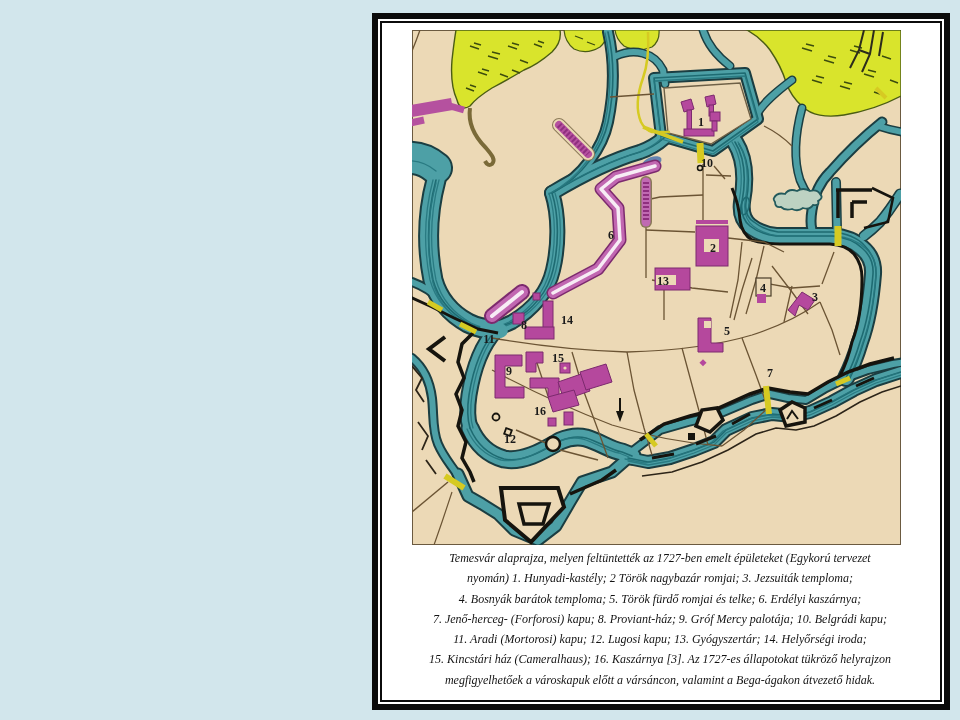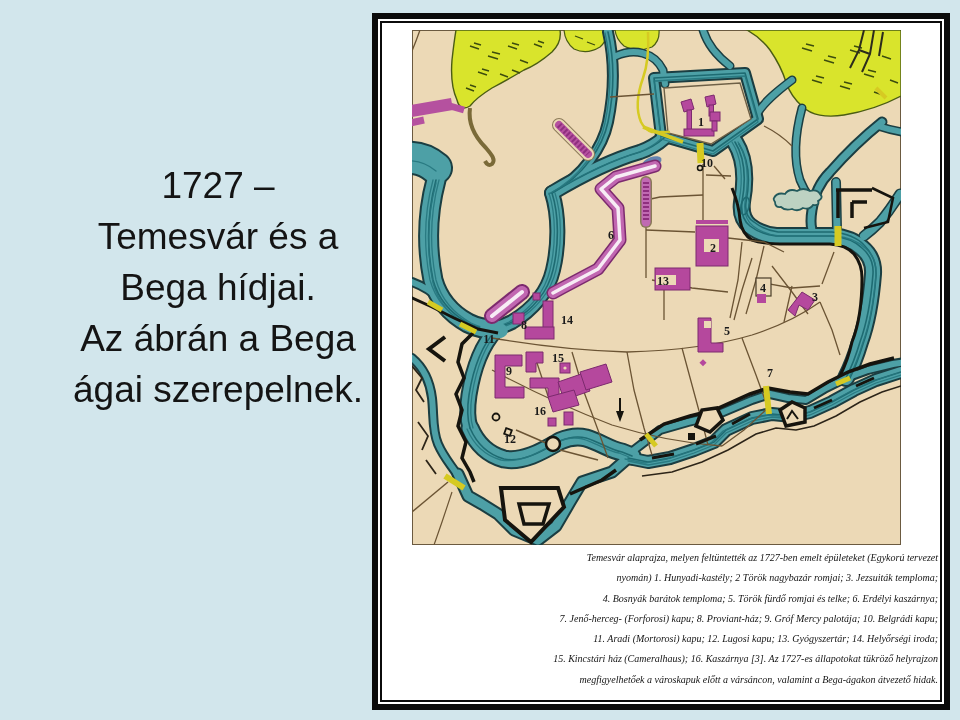--- a/index.html
+++ b/index.html
@@ -5,28 +5,27 @@
 html,body{margin:0;padding:0;}
 body{width:960px;height:720px;overflow:hidden;background:#d2e6ec;font-family:"Liberation Sans",sans-serif;}
 .slide{position:relative;width:960px;height:720px;}
 .title{position:absolute;left:40px;top:160px;width:356px;text-align:center;
  font-size:37px;line-height:51px;color:#141414;}
 .frame{position:absolute;left:372px;top:13px;width:578px;height:697px;
  background:#ffffff;border:6px solid #0b0b0b;box-sizing:border-box;}
 .frame2{position:absolute;left:380px;top:21px;width:562px;height:681px;
  border:2px solid #0b0b0b;box-sizing:border-box;}
 .mapsvg{position:absolute;left:412px;top:30px;width:489px;height:515px;}
-.caption{position:absolute;left:382px;top:548px;width:556px;text-align:right;
- font-family:"Liberation Serif",serif;font-style:italic;font-size:10px;line-height:20.3px;color:#131313;}
+.caption{position:absolute;left:382px;top:548px;width:556px;text-align:center;
+ font-family:"Liberation Serif",serif;font-style:italic;font-size:12px;line-height:20.3px;color:#131313;}
 </style>
 </head>
 <body>
 <div class="slide">
 
-<div class="title">1727 –<br>Temesvár és a<br>Bega hídjai.<br>Az ábrán a Bega<br>ágai szerepelnek.</div>
 
 <div class="frame"></div>
 
 <div class="frame2"></div>
 
 <svg class="mapsvg" viewBox="0 0 489 515">
 
 <rect x="0" y="0" width="489" height="515" fill="#ecd9b6" stroke="#6b5a40" stroke-width="2"></rect>
 
 <g>

